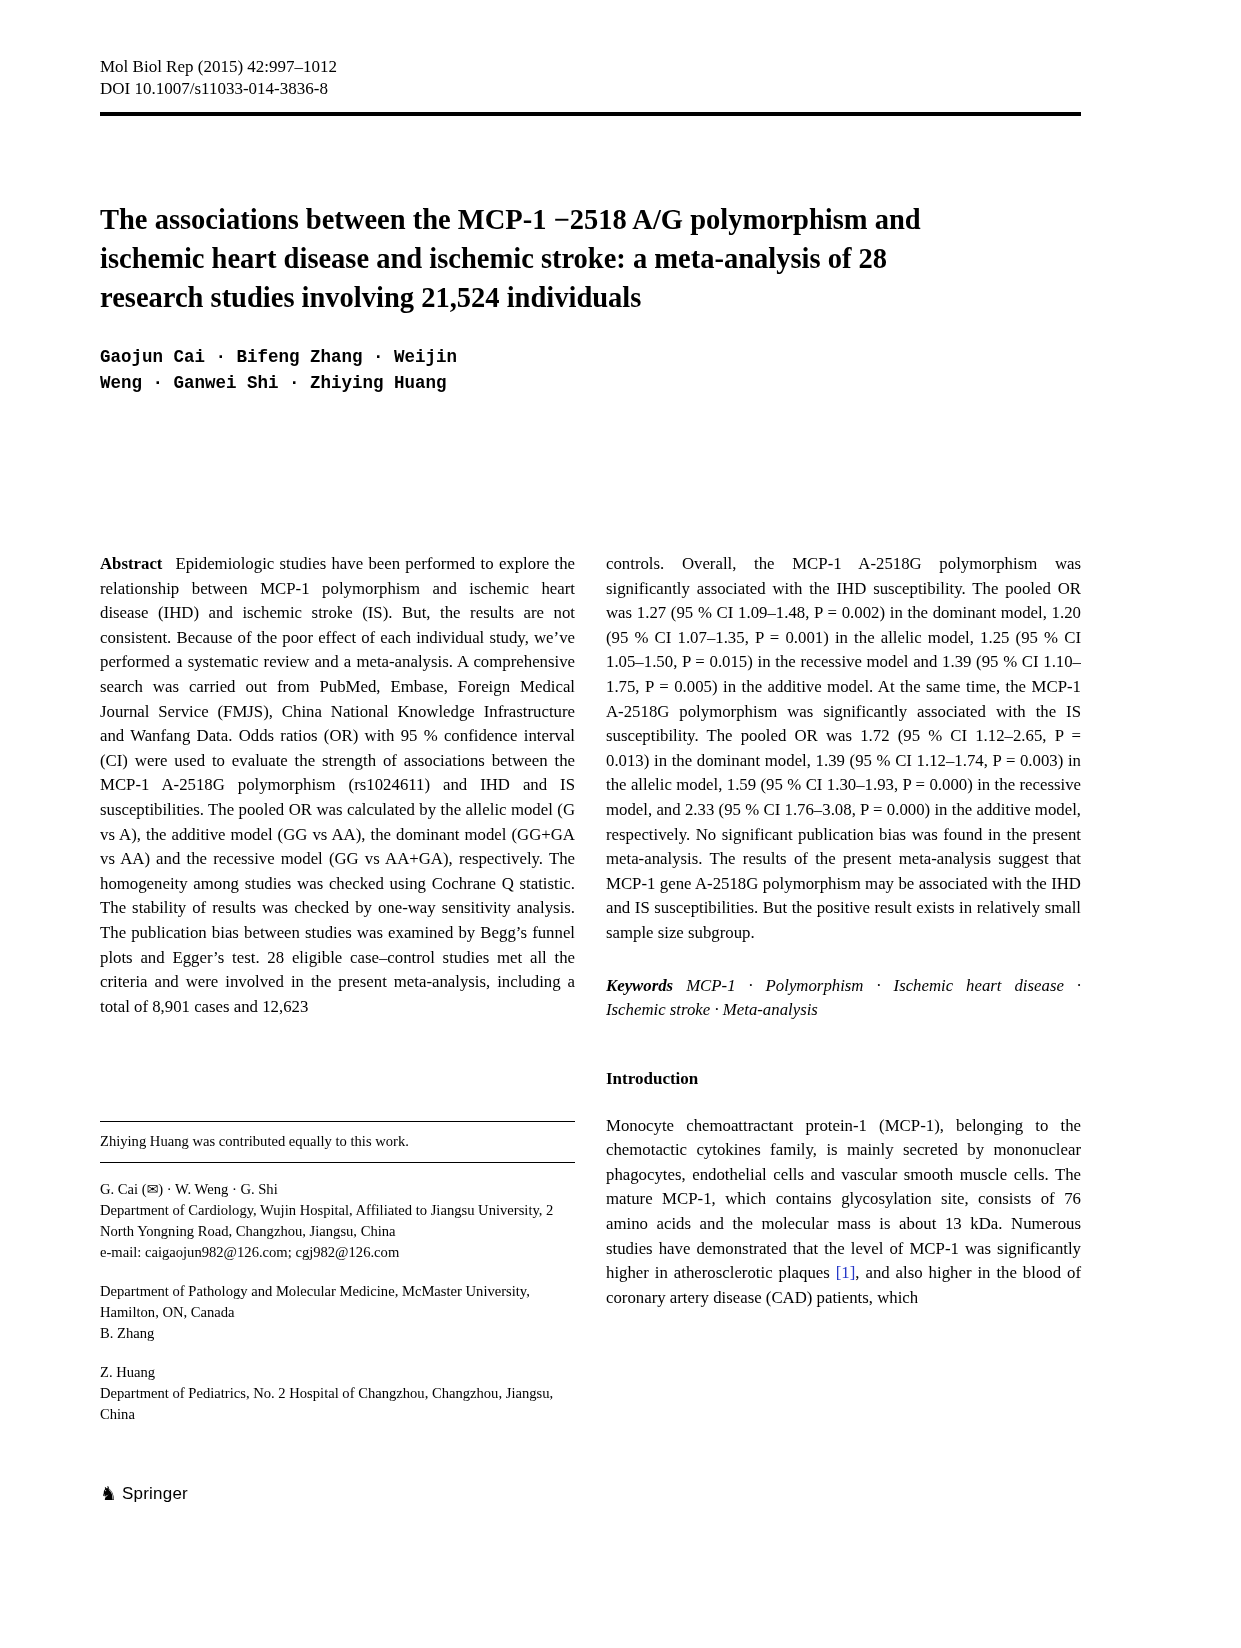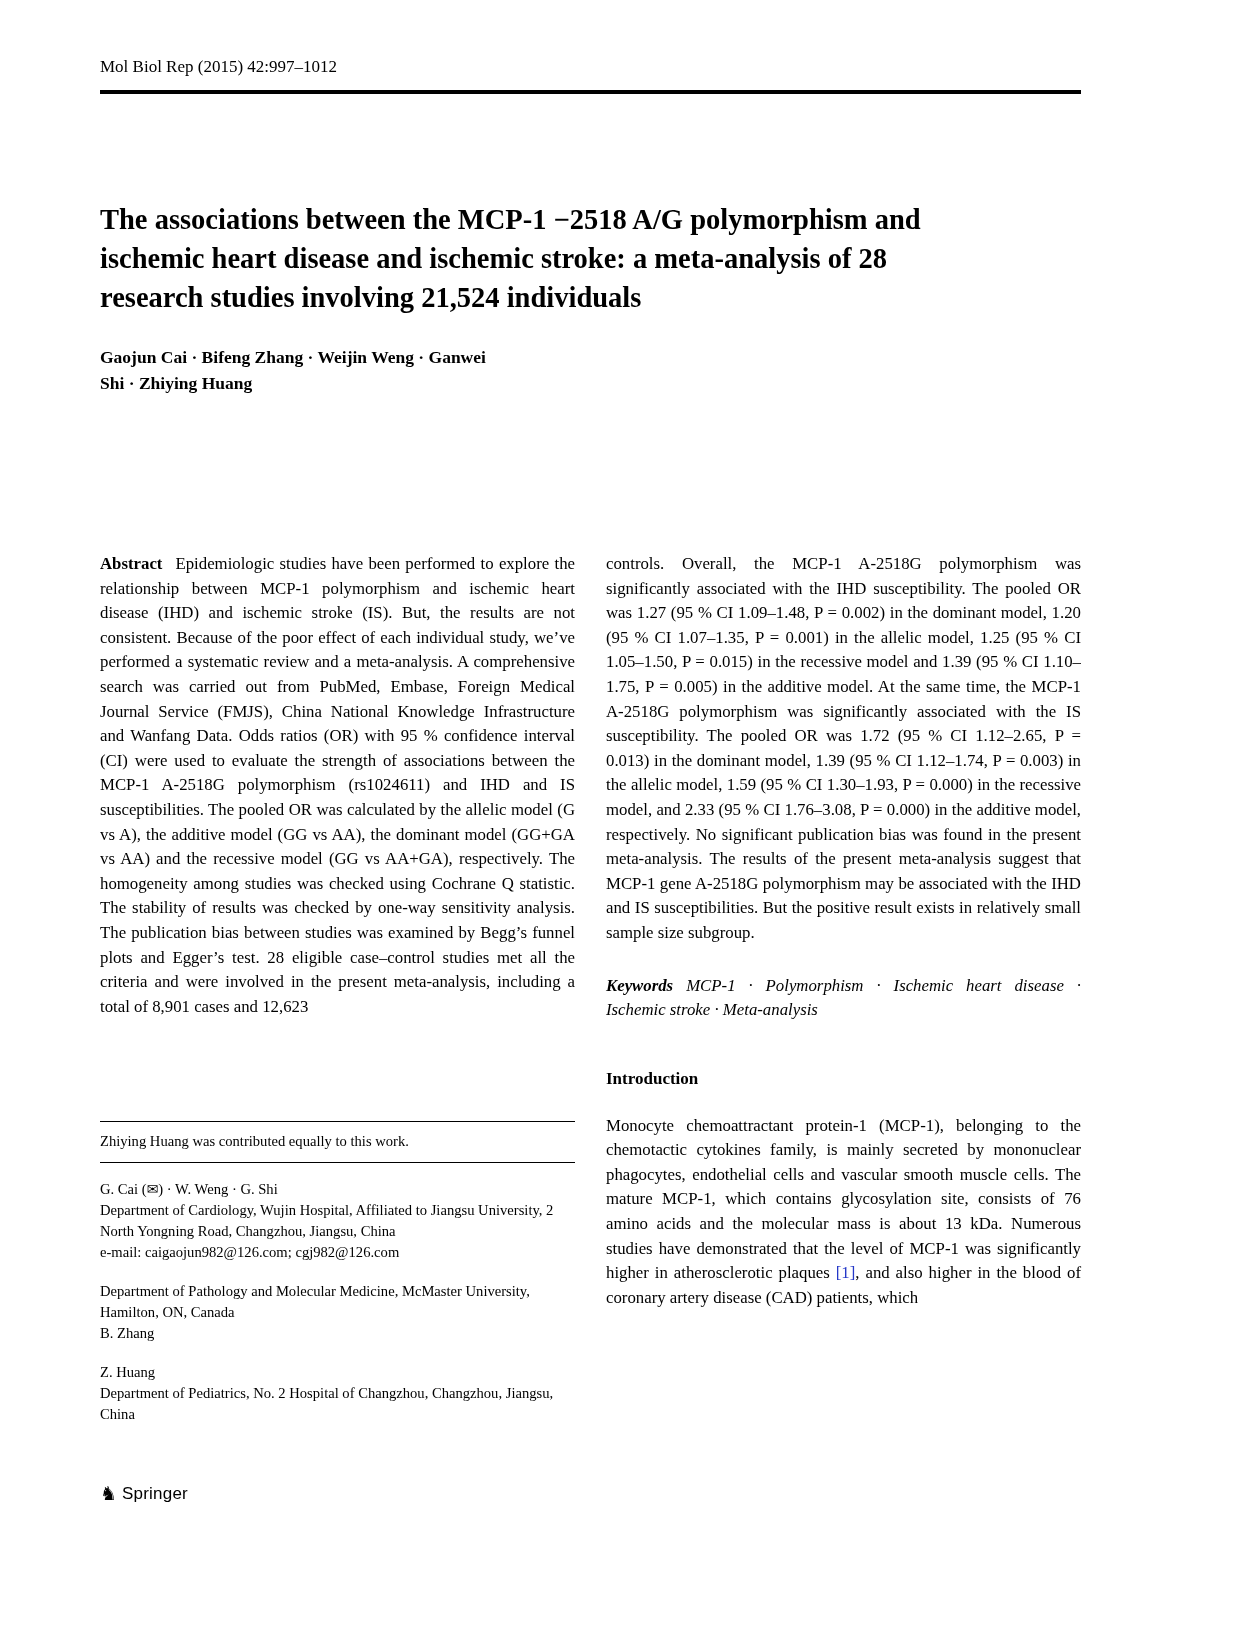--- a/index.html
+++ b/index.html
@@ -16,21 +16,21 @@
   .header-block { position: absolute; left: 100px; top: 56px; width: 981px; }
   .journal-ref, .doi { font-size: 17px; line-height: 22px; }
   .header-rule { margin-top: 12px; height: 4px; background: #000000; }
 
   .title {
     position: absolute; left: 100px; top: 200px; width: 892px;
     font-size: 28.5px; font-weight: bold; line-height: 39px;
   }
   .authors {
     position: absolute; left: 100px; top: 345px; width: 400px;
-    font-size: 17.5px; font-weight: bold; line-height: 25.5px;
+    font-size: 17.5px; font-weight: bold; line-height: 25.5px; font-family: Liberation Mono, monospace;
   }
   .history { position: absolute; left: 100px; top: 477px; width: 981px; font-size: 15.5px; line-height: 21.5px; }
 
   .columns { position: absolute; left: 100px; top: 552px; width: 981px; display: flex; gap: 31px; }
   .col { width: 475px; height: 873px; display: flex; flex-direction: column; }
   .body-text {
     font-size: 16.8px; line-height: 24.6px;
     text-align: justify; text-justify: inter-word;
   }
   .abstract-label, .keywords-label { font-weight: bold; margin-right: 13px; }
@@ -54,20 +54,21 @@
   .springer-logo { font-size: 19px; margin-right: 5px; vertical-align: -1px; font-family: "DejaVu Sans", sans-serif; }
   .springer-word { letter-spacing: 0.2px; }
 </style>
 </head>
 <body>
 
 <div class="page">
 
   <div class="header-block">
     <div class="journal-ref">Mol Biol Rep (2015) 42:997–1012</div>
+    <div class="doi">DOI 10.1007/s11033-014-3836-8</div>
     <div class="header-rule"></div>
   </div>
 
   <h1 class="title">The associations between the MCP-1 −2518 A/G polymorphism and ischemic heart disease and ischemic stroke: a meta-analysis of 28 research studies involving 21,524 individuals</h1>
 
   <div class="authors">Gaojun Cai · Bifeng Zhang · Weijin Weng · Ganwei Shi · Zhiying Huang</div>
 
 
   <div class="columns">
 

